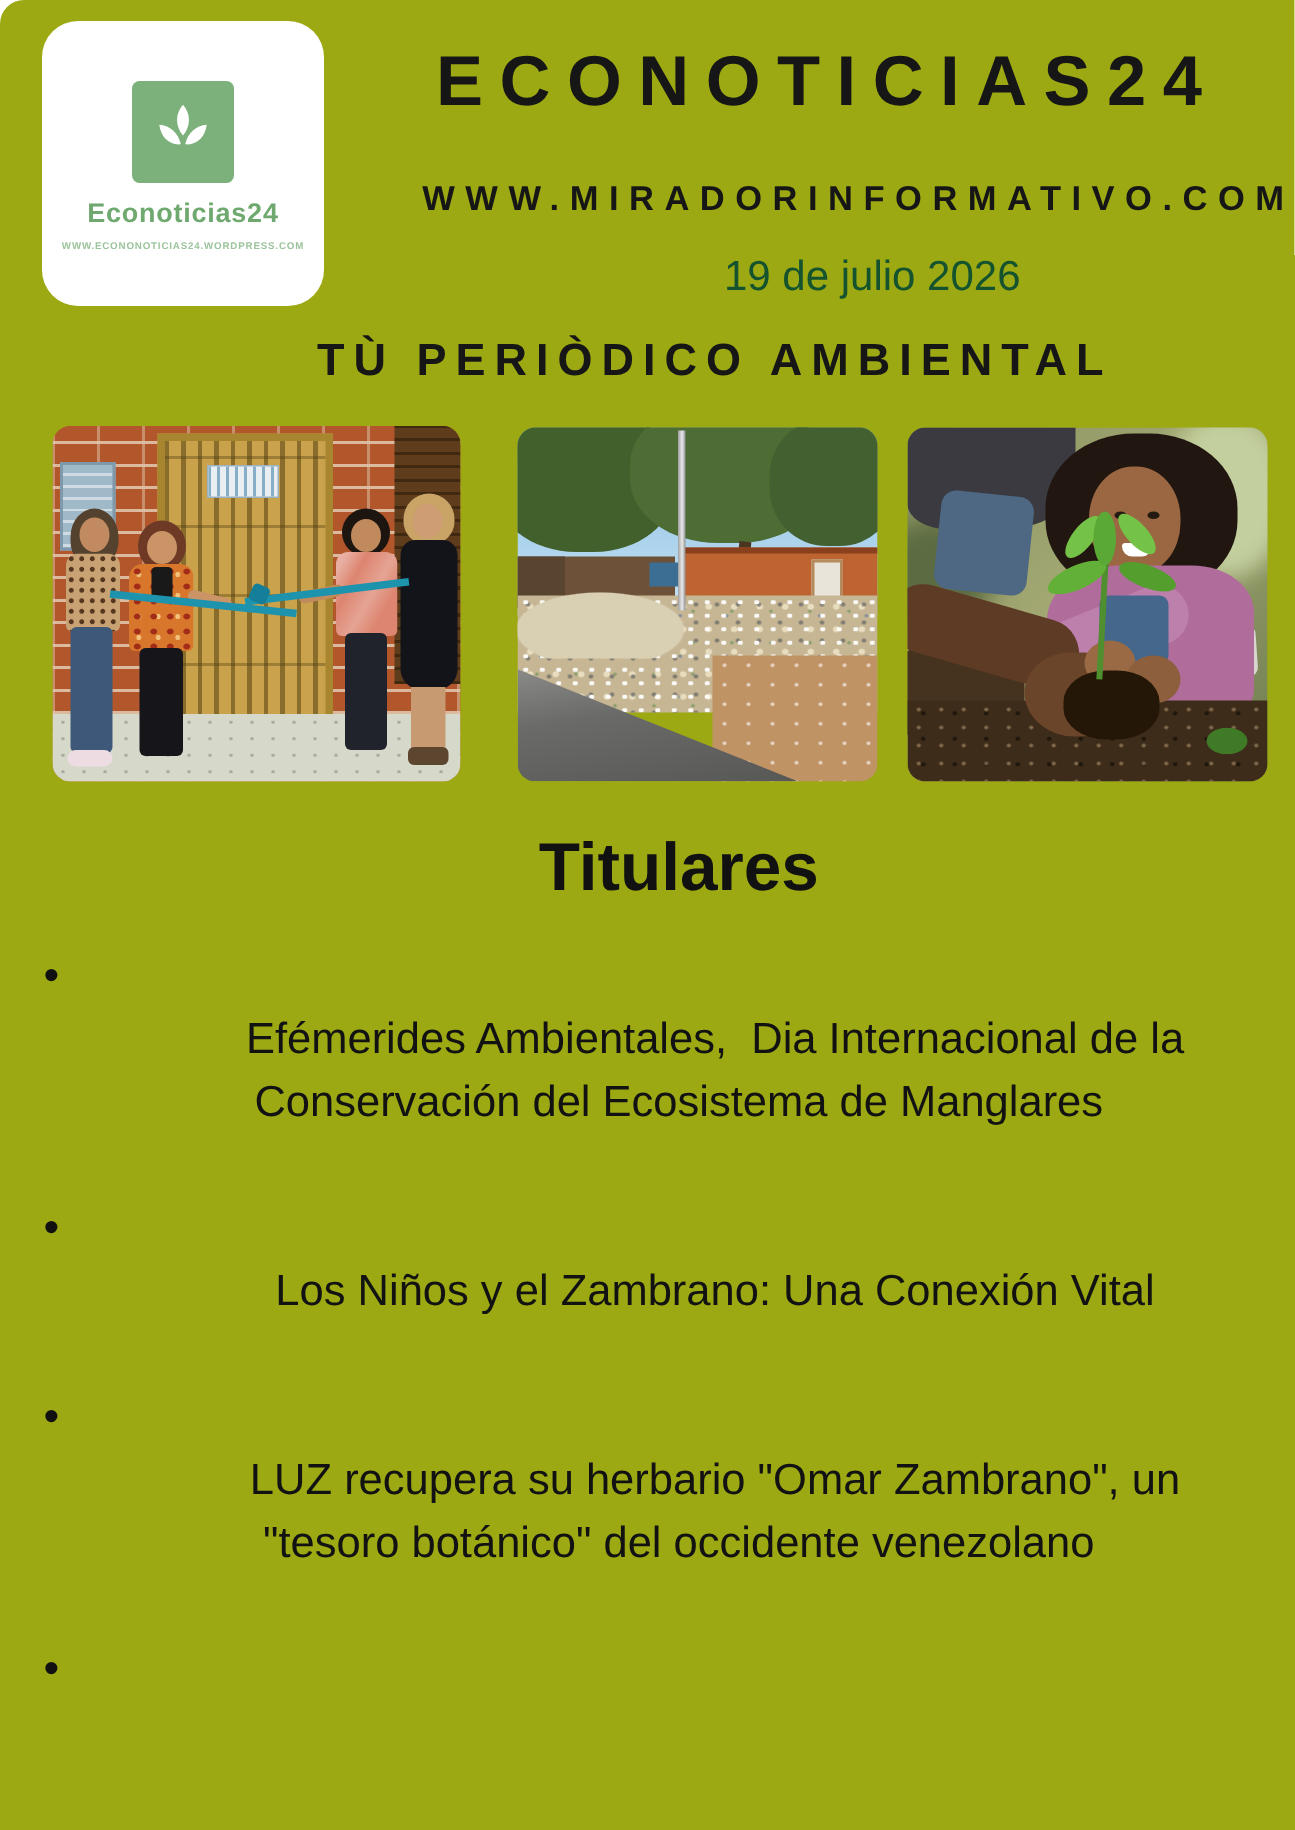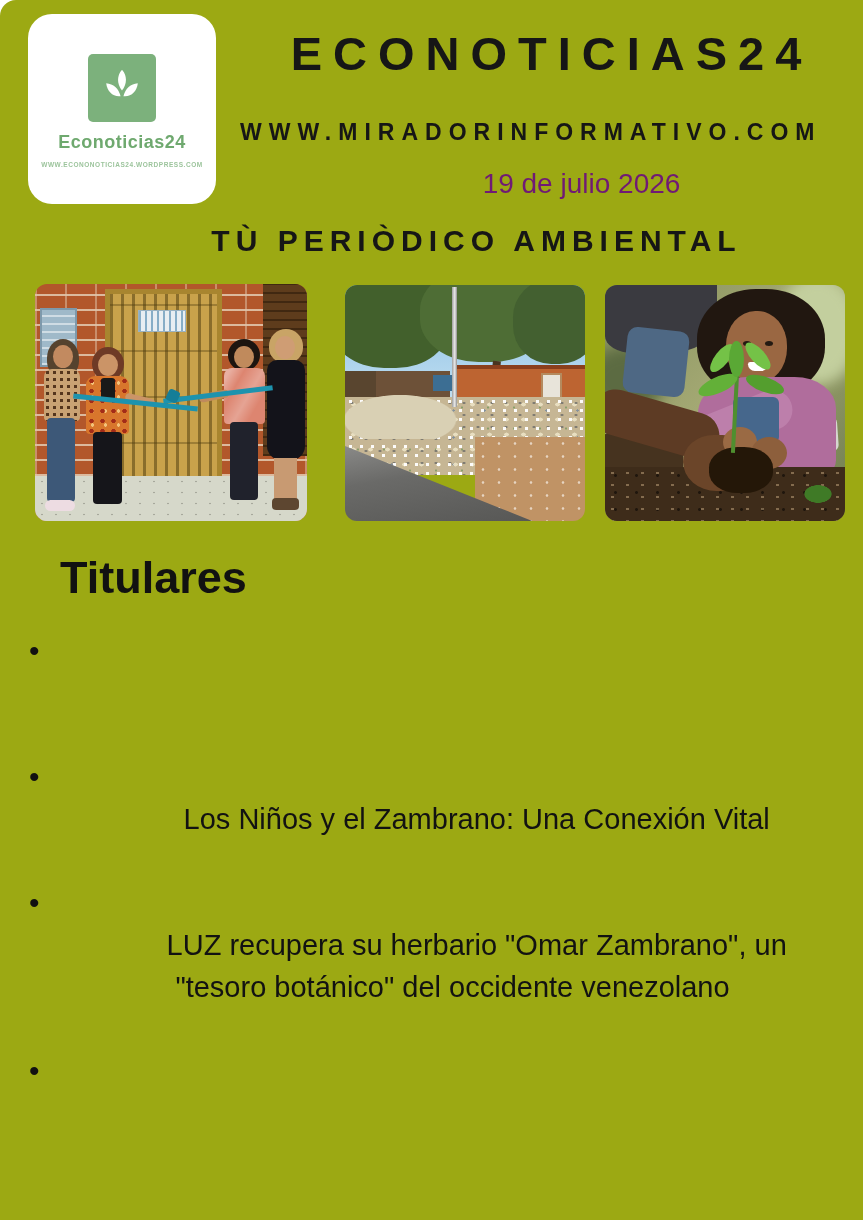--- a/index.html
+++ b/index.html
@@ -12,24 +12,24 @@
   .logo-icon-box{position:absolute;left:60px;top:40px;width:68px;height:68px;background:#7CB17C;
                  border-radius:5px;display:flex;align-items:center;justify-content:center;}
   .logo-name{position:absolute;left:0;right:0;top:118px;text-align:center;
              font-size:18px;font-weight:700;color:#6FA96F;letter-spacing:.5px;}
   .logo-url{position:absolute;left:0;right:0;top:147px;text-align:center;
             font-size:6.5px;font-weight:700;color:#9CC49C;letter-spacing:.55px;}
 
   
   .title{position:absolute;left:240px;right:0;top:26px;margin:0;text-align:center;
          font-size:47px;font-weight:800;letter-spacing:11px;}
-  .website{position:absolute;left:240px;right:0;top:119px;text-align:left;
+  .website{position:absolute;left:240px;right:0;top:119px;text-align:right;
            font-size:23px;font-weight:700;letter-spacing:7px;}
   .date{position:absolute;left:300px;right:0;top:168px;text-align:center;
-        font-size:28px;font-weight:400;color:#701a75;}
+        font-size:28px;font-weight:400;color:#14532d;}
   .tagline{position:absolute;left:90px;right:0;top:224px;text-align:center;
            font-size:30px;font-weight:700;letter-spacing:6px;}
 
   
   .photo{position:absolute;border-radius:12px;overflow:hidden;}
   .photo *{position:absolute;}
   .p1{left:35px;top:284px;width:272px;height:237px;}
   .p2{left:345px;top:285px;width:240px;height:236px;}
   .p3{left:605px;top:285px;width:240px;height:236px;}
 
@@ -130,21 +130,21 @@
   .p3-soilball{left:104px;top:162px;width:64px;height:46px;background:#241708;border-radius:45%;}
   .p3-stem{left:128px;top:88px;width:4px;height:80px;background:#4f8f2f;transform:rotate(3deg);}
   .p3-leaf1{left:92px;top:92px;width:42px;height:16px;background:#63b038;border-radius:50%;transform:rotate(-24deg);}
   .p3-leaf2{left:100px;top:66px;width:34px;height:14px;background:#74c247;border-radius:50%;transform:rotate(-52deg);}
   .p3-leaf3{left:124px;top:56px;width:15px;height:36px;background:#5aa835;border-radius:50%;}
   .p3-leaf4{left:136px;top:64px;width:34px;height:14px;background:#74c247;border-radius:50%;transform:rotate(48deg);}
   .p3-leaf5{left:140px;top:92px;width:40px;height:15px;background:#549e2e;border-radius:50%;transform:rotate(20deg);}
   .p3-plant2{left:196px;top:198px;width:34px;height:22px;background:radial-gradient(ellipse,#3f7a26 0 55%,transparent 58%);}
 
   
-  .headlines-title{position:absolute;left:60px;right:18px;top:552px;margin:0;text-align:left;
+  .headlines-title{position:absolute;left:60px;right:18px;top:552px;margin:0;text-align:center;
                    font-size:45px;font-weight:700;color:#111;}
   .headlines{position:absolute;left:60px;right:18px;top:630px;margin:0;padding:0;list-style:none;}
   .headlines li{position:relative;text-align:center;font-size:29px;line-height:42px;
                 color:#121212;white-space:pre-wrap;}
   .dot{position:absolute;left:-31px;top:0;font-size:30px;line-height:42px;color:#111;}
 </style>
 </head>
 <body>
 
 <div class="page">
@@ -244,21 +244,22 @@
     <div class="p3-leaf2"></div>
     <div class="p3-leaf3"></div>
     <div class="p3-leaf4"></div>
     <div class="p3-leaf5"></div>
     <div class="p3-plant2"></div>
   </div>
 
   <h2 class="headlines-title">Titulares</h2>
   <ul class="headlines">
     <li>
-      <span class="dot">•</span>
+      <span class="dot">•</span><span>Efémerides Ambientales,  Dia Internacional de la
+Conservación del Ecosistema de Manglares</span>
     </li>
     <li>
       <span class="dot">•</span><span>Los Niños y el Zambrano: Una Conexión Vital</span>
     </li>
     <li>
       <span class="dot">•</span><span>LUZ recupera su herbario "Omar Zambrano", un
 "tesoro botánico" del occidente venezolano</span>
     </li>
     <li>
       <span class="dot">•</span>

